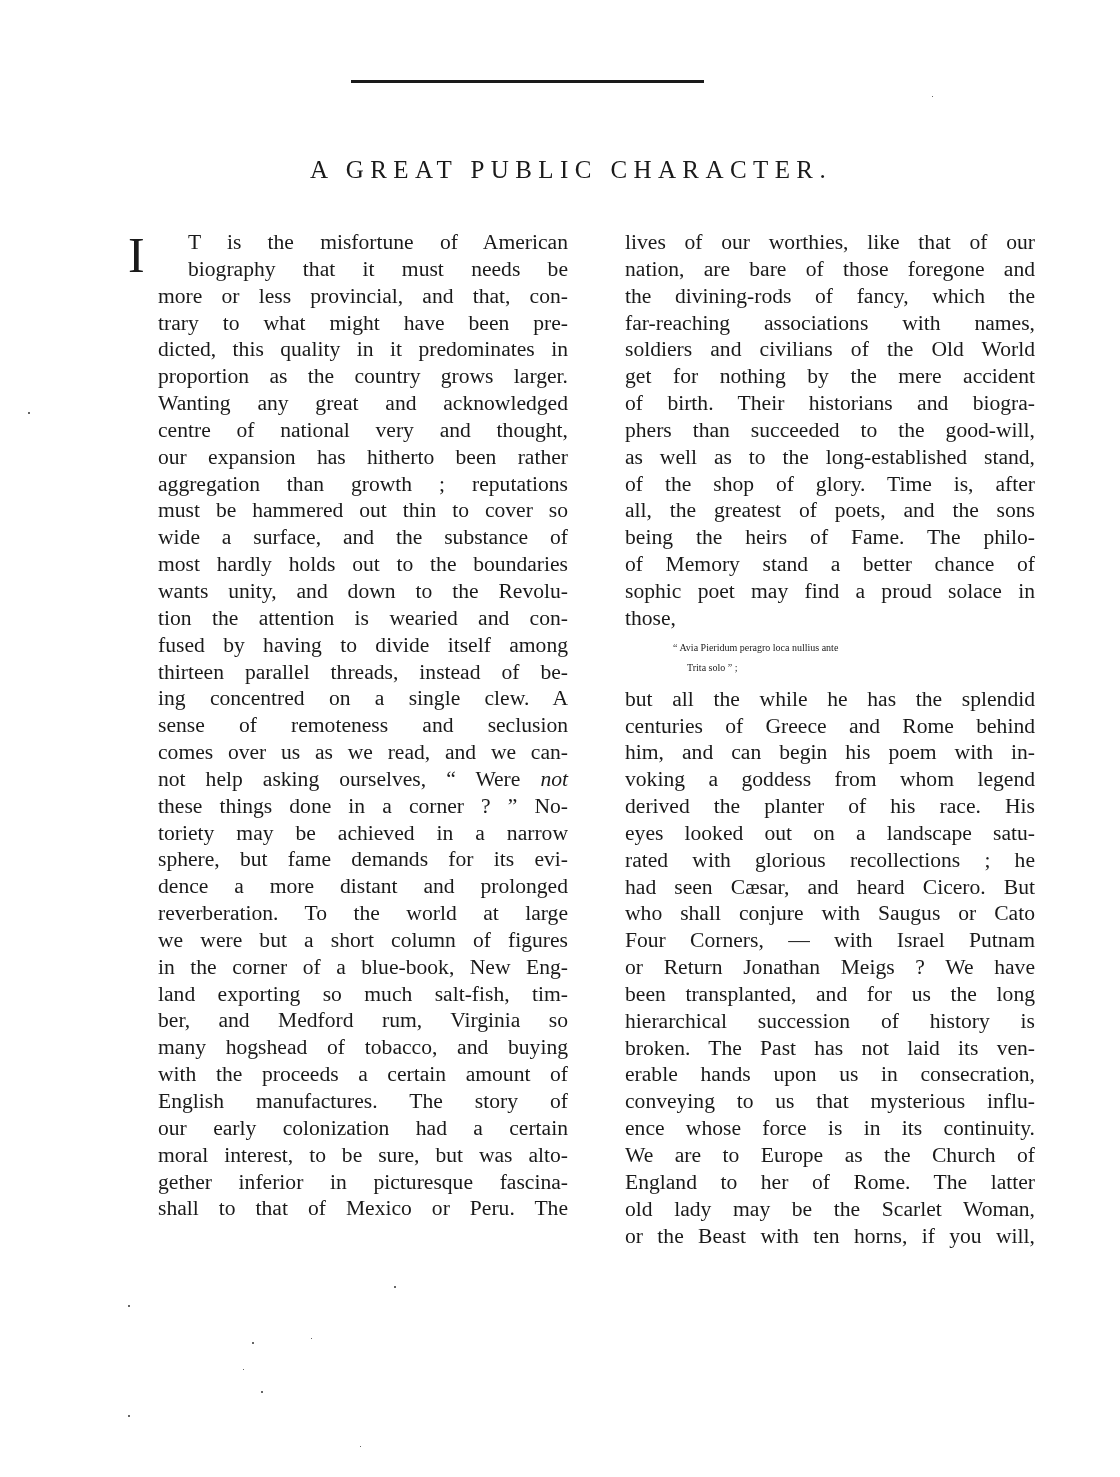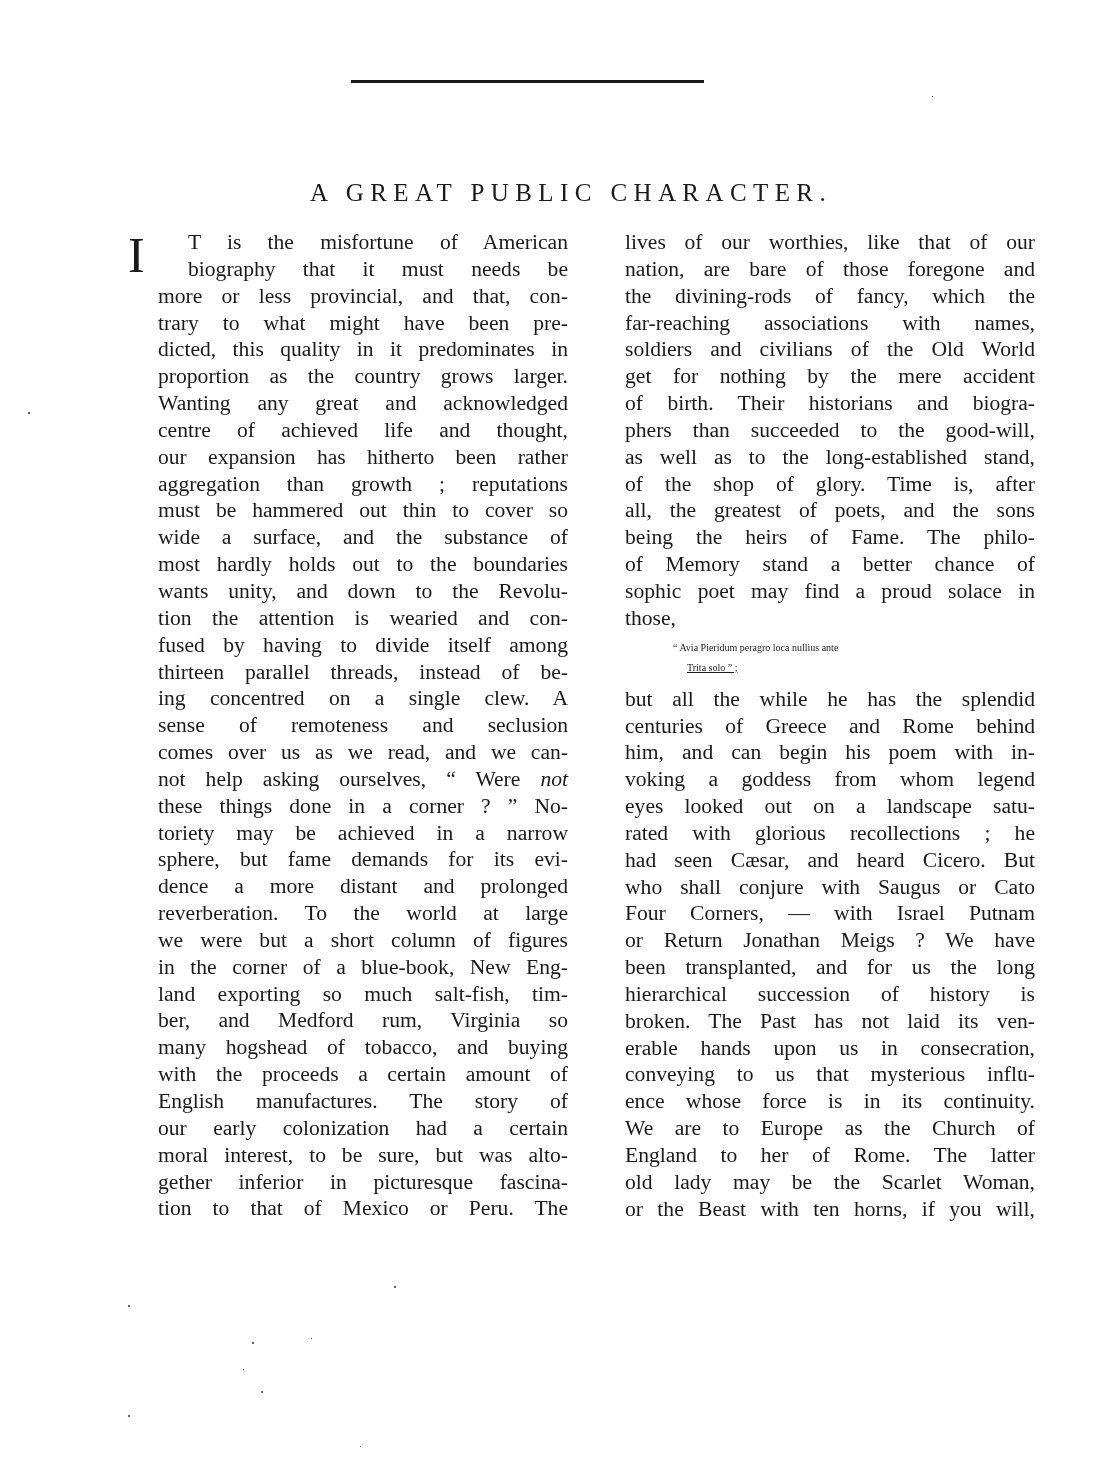--- a/index.html
+++ b/index.html
@@ -1,52 +1,52 @@
 <!DOCTYPE html>
 <html><head>
 <meta charset="utf-8">
 <style>
   html, body { margin: 0; padding: 0; background: #ffffff; }
   body { width: 1120px; height: 1477px; position: relative; overflow: hidden;
          font-family: "Liberation Serif", "DejaVu Serif", serif; color: #1a1a1a; }
   .rule { position: absolute; left: 351px; top: 80px; width: 353px; height: 3px; background: #1a1a1a; }
-  .title { position: absolute; left: 0; width: 1120px; top: 179px; text-align: center;
+  .title { position: absolute; left: 0; width: 1120px; top: 156px; text-align: center;
            font-size: 25px; letter-spacing: 6.4px; font-weight: normal; margin: 0; padding-left: 22px; box-sizing: border-box; }
   .col { position: absolute; top: 229px; font-size: 21.6px; line-height: 26.85px; }
   .col.left { left: 158px; width: 410px; }
   .col.right { left: 593px; width: 410px; margin-left: 32px; }
   .line { display: block; text-align: justify; text-align-last: justify; white-space: nowrap; height: 26.85px; }
   .line.last { text-align-last: left; }
   .line span { white-space: normal; }
   .dropline { position: relative; }
   .dropcap { position: absolute; left: 0; top: 4px; font-size: 50px; line-height: 44px; font-weight: normal; }
   .indented { padding-left: 30px; }
   .quote { display: block; font-size: 10px; line-height: 20px; padding-left: 48px; text-align: left; }
-  .quote.second { padding-left: 62px; text-decoration: underline; }
+  .quote.second { padding-left: 62px; }
   .quote-block { padding-top: 6px; padding-bottom: 8px; }
   .speck { position: absolute; width: 2px; height: 2px; background: #333; border-radius: 1px; }
 </style>
 </head>
 <body>
 
 <div class="rule"></div>
 <h1 class="title">A GREAT PUBLIC CHARACTER.</h1>
 
 <div class="col left">
   <div class="line dropline indented">
     <span class="dropcap" style="left:-30px;">I</span>
     <span>T is the misfortune of American</span>
   </div>
   <div class="line indented"><span>biography that it must needs be</span></div>
   <div class="line"><span>more or less provincial, and that, con-</span></div>
   <div class="line"><span>trary to what might have been pre-</span></div>
   <div class="line"><span>dicted, this quality in it predominates in</span></div>
   <div class="line"><span>proportion as the country grows larger.</span></div>
   <div class="line"><span>Wanting any great and acknowledged</span></div>
-  <div class="line"><span>centre of achieved life and thought,</span></div>
+  <div class="line"><span>centre of national very and thought,</span></div>
   <div class="line"><span>our expansion has hitherto been rather</span></div>
   <div class="line"><span>aggregation than growth ; reputations</span></div>
   <div class="line"><span>must be hammered out thin to cover so</span></div>
   <div class="line"><span>wide a surface, and the substance of</span></div>
   <div class="line"><span>most hardly holds out to the boundaries</span></div>
   <div class="line"><span>wants unity, and down to the Revolu-</span></div>
   <div class="line"><span>tion the attention is wearied and con-</span></div>
   <div class="line"><span>fused by having to divide itself among</span></div>
   <div class="line"><span>thirteen parallel threads, instead of be-</span></div>
   <div class="line"><span>ing concentred on a single clew. A</span></div>
@@ -61,21 +61,21 @@
   <div class="line"><span>we were but a short column of figures</span></div>
   <div class="line"><span>in the corner of a blue-book, New Eng-</span></div>
   <div class="line"><span>land exporting so much salt-fish, tim-</span></div>
   <div class="line"><span>ber, and Medford rum, Virginia so</span></div>
   <div class="line"><span>many hogshead of tobacco, and buying</span></div>
   <div class="line"><span>with the proceeds a certain amount of</span></div>
   <div class="line"><span>English manufactures. The story of</span></div>
   <div class="line"><span>our early colonization had a certain</span></div>
   <div class="line"><span>moral interest, to be sure, but was alto-</span></div>
   <div class="line"><span>gether inferior in picturesque fascina-</span></div>
-  <div class="line"><span>tion to that of Mexico or Peru. The</span></div>
+  <div class="line"><span>shall to that of Mexico or Peru. The</span></div>
 </div>
 
 <div class="col right">
   <div class="line"><span>lives of our worthies, like that of our</span></div>
   <div class="line"><span>nation, are bare of those foregone and</span></div>
   <div class="line"><span>the divining-rods of fancy, which the</span></div>
   <div class="line"><span>far-reaching associations with names,</span></div>
   <div class="line"><span>soldiers and civilians of the Old World</span></div>
   <div class="line"><span>get for nothing by the mere accident</span></div>
   <div class="line"><span>of birth. Their historians and biogra-</span></div>
@@ -90,20 +90,21 @@
 
   <div class="quote-block">
     <span class="quote">“ Avia Pieridum peragro loca nullius ante</span>
     <span class="quote second">Trita solo ” ;</span>
   </div>
 
   <div class="line"><span>but all the while he has the splendid</span></div>
   <div class="line"><span>centuries of Greece and Rome behind</span></div>
   <div class="line"><span>him, and can begin his poem with in-</span></div>
   <div class="line"><span>voking a goddess from whom legend</span></div>
+  <div class="line"><span>derived the planter of his race. His</span></div>
   <div class="line"><span>eyes looked out on a landscape satu-</span></div>
   <div class="line"><span>rated with glorious recollections ; he</span></div>
   <div class="line"><span>had seen Cæsar, and heard Cicero. But</span></div>
   <div class="line"><span>who shall conjure with Saugus or Cato</span></div>
   <div class="line"><span>Four Corners, — with Israel Putnam</span></div>
   <div class="line"><span>or Return Jonathan Meigs ? We have</span></div>
   <div class="line"><span>been transplanted, and for us the long</span></div>
   <div class="line"><span>hierarchical succession of history is</span></div>
   <div class="line"><span>broken. The Past has not laid its ven-</span></div>
   <div class="line"><span>erable hands upon us in consecration,</span></div>

